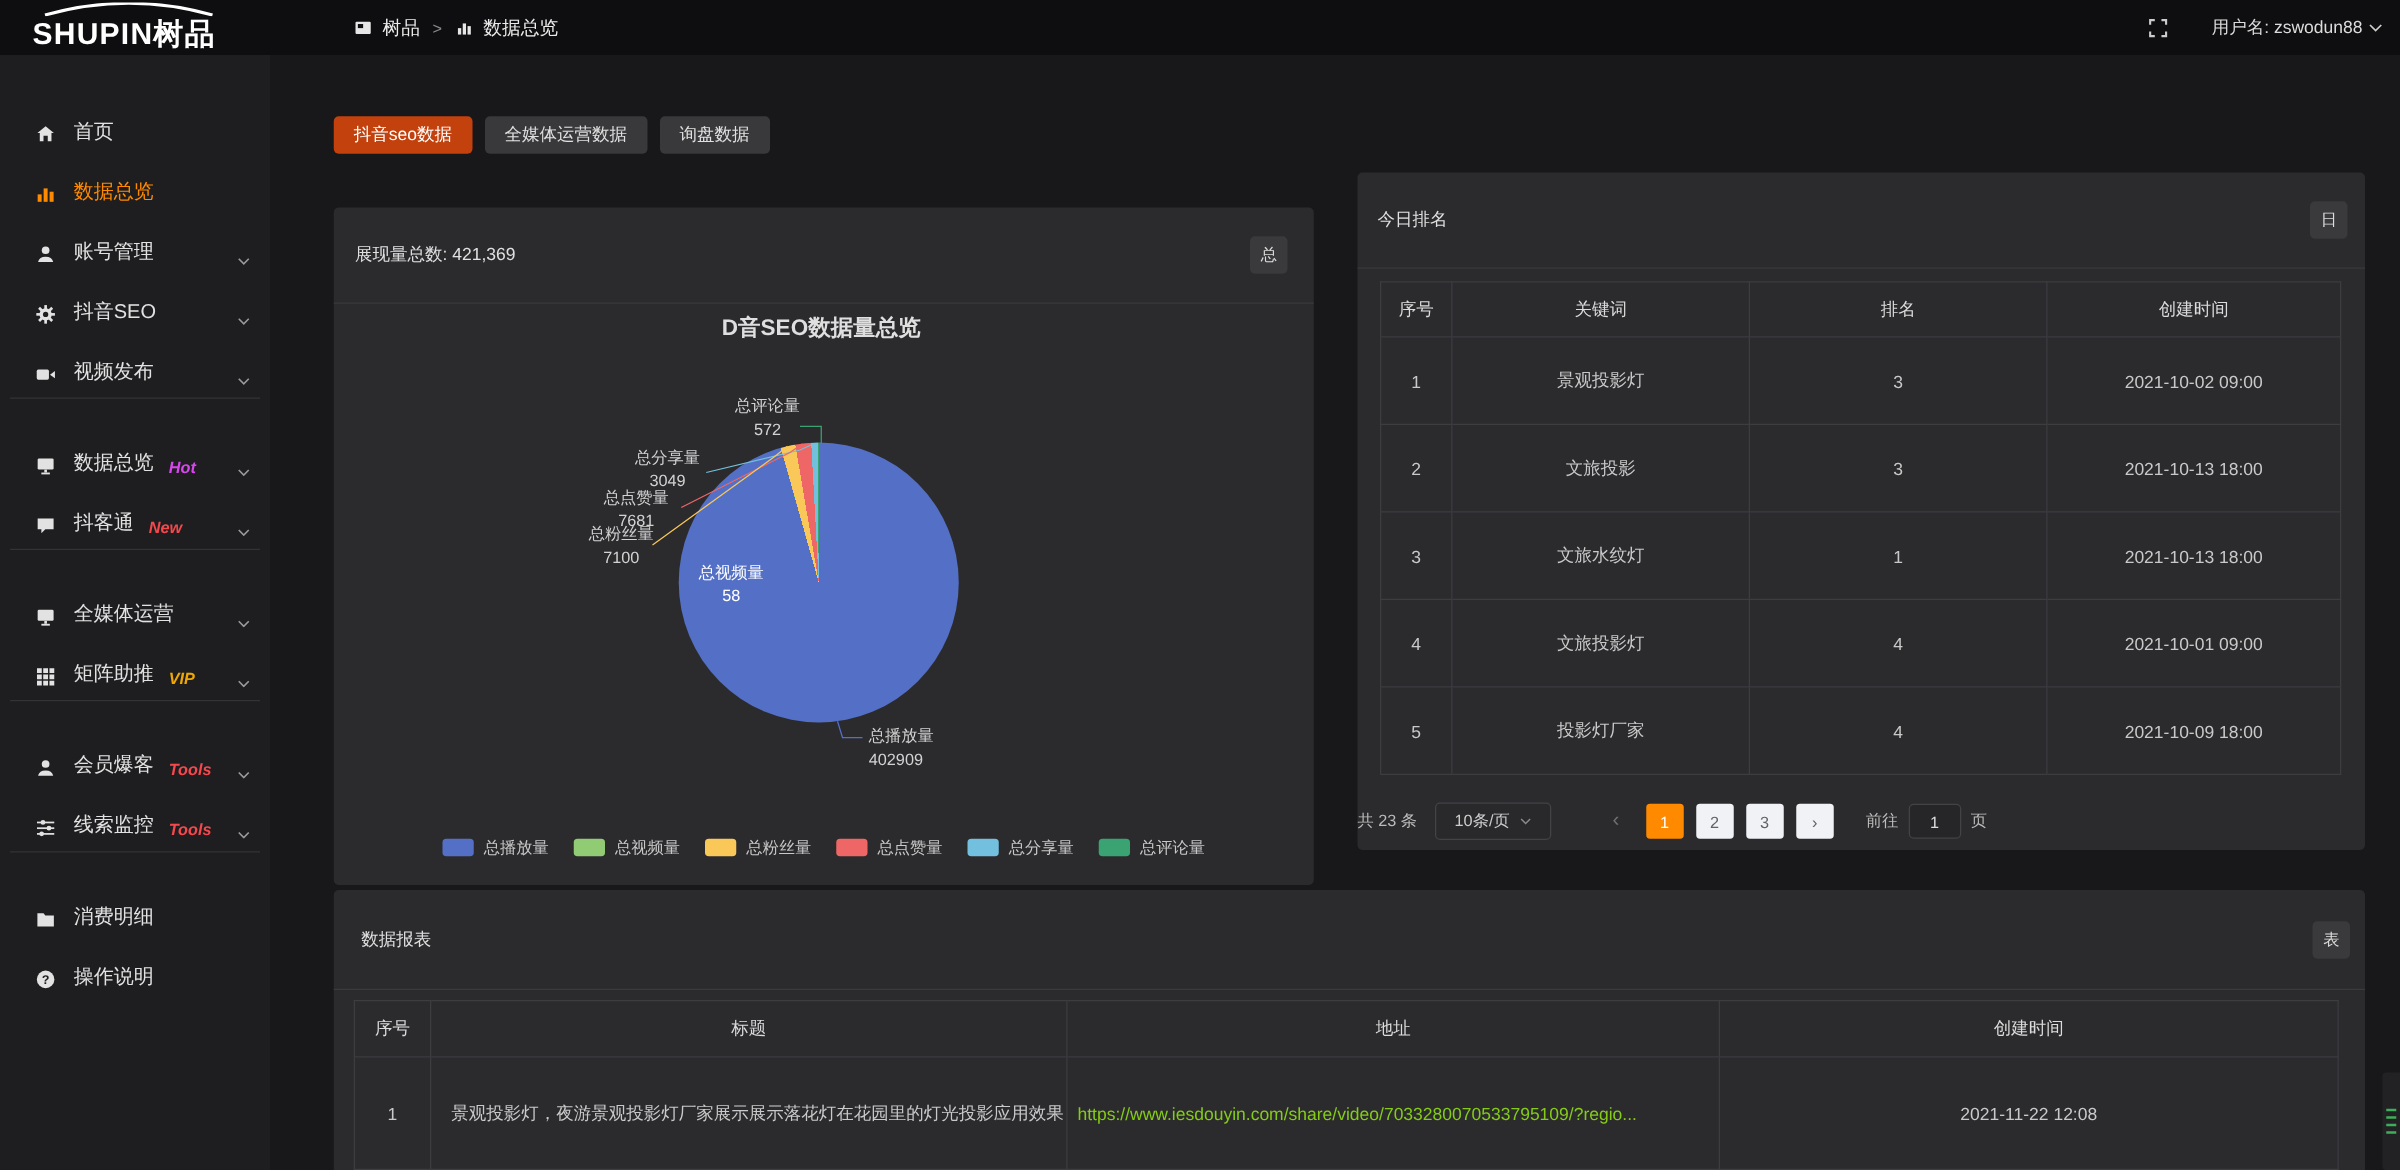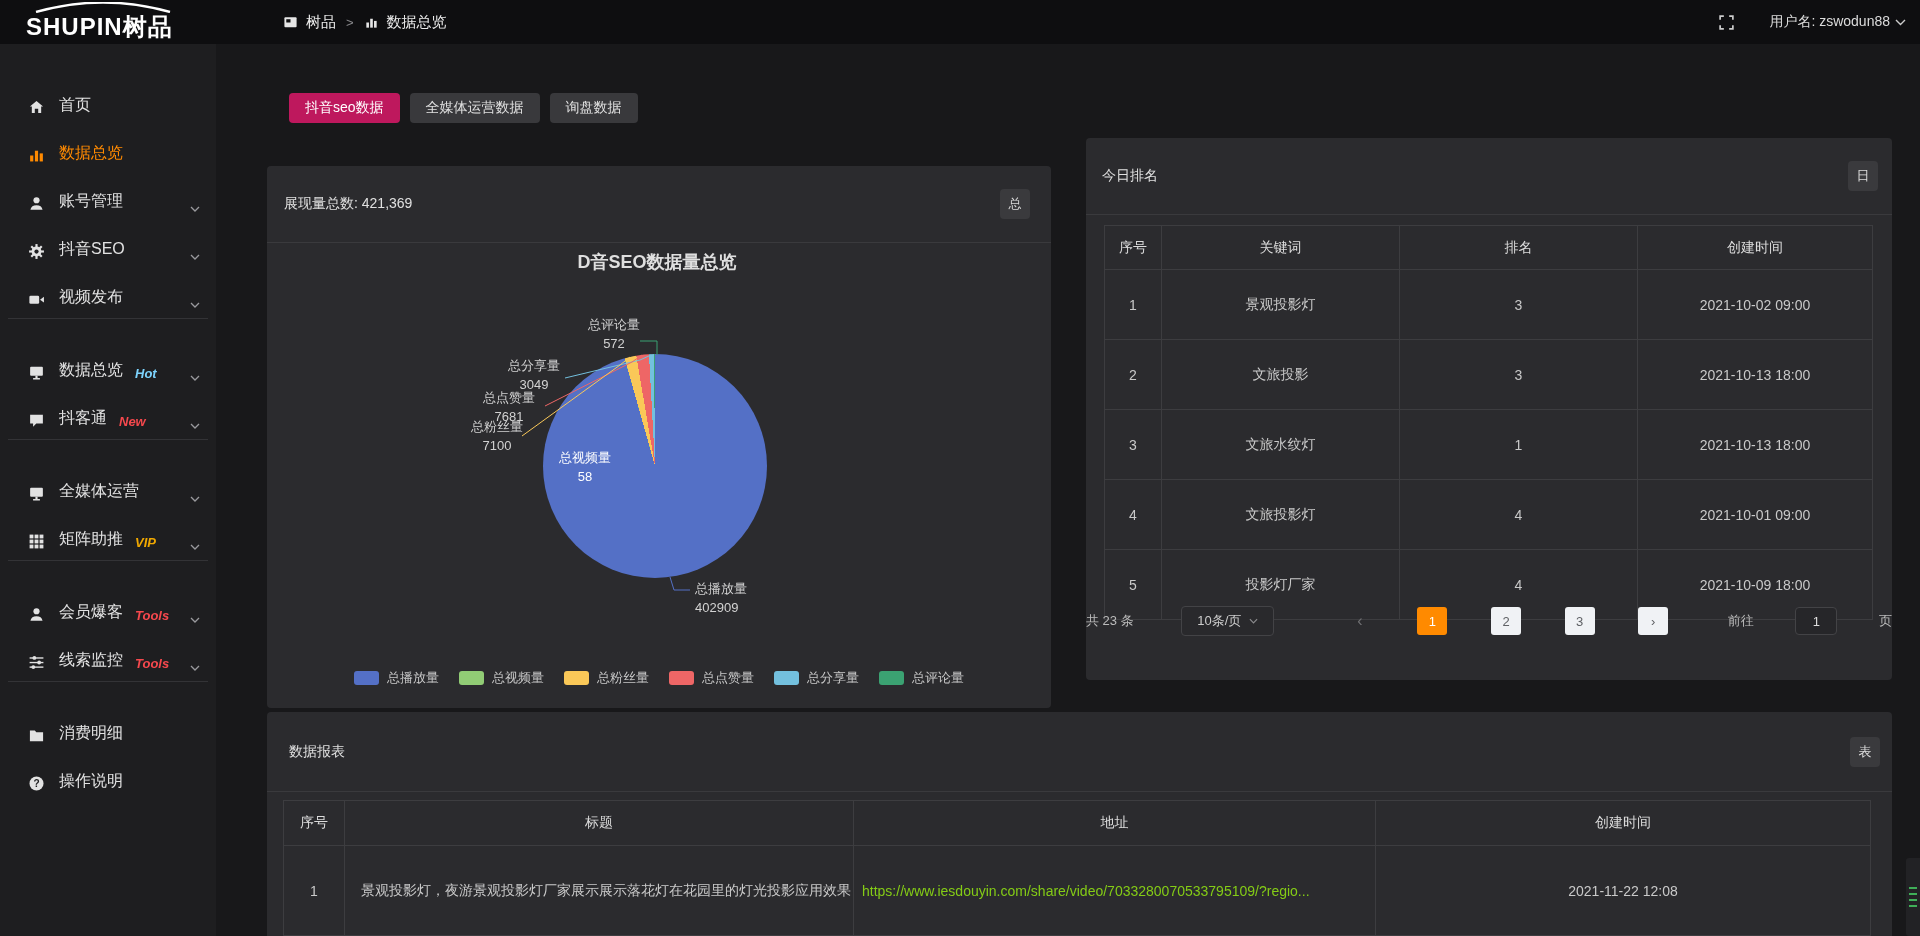--- a/index.html
+++ b/index.html
@@ -48,21 +48,21 @@
   #ranking-panel { left:870px; top:94px; width:806px; height:542px; }
   #ranking-panel .panel-head { padding-left:16px; }
   #ranking-panel .corner-btn { right:14px; top:23px; }
   table { border-collapse:collapse; table-layout:fixed; }
   .dash-table td, .dash-table th { border:1px solid #3d3d40; color:#c9c9c9; font-size:14px; font-weight:normal; text-align:center; vertical-align:middle; }
   .dash-table th { color:#dcdcdc; }
   #rank-table { position:absolute; left:18px; top:87px; width:768px; }
   #rank-table th { height:44px; }
   #rank-table td { height:70px; }
 
-  .pager { position:absolute; left:0; top:468px; width:100%; display:flex; align-items:center; justify-content:space-between; color:#bbb; font-size:13px; }
+  .pager { position:absolute; left:0; top:504px; width:100%; display:flex; align-items:center; justify-content:flex-start; color:#bbb; font-size:13px; }
   .psize { width:93px; height:30px; background:#29292c; border:1px solid #434346; border-radius:4px; display:flex; align-items:center; justify-content:center; gap:8px; color:#ccc; margin:0 40px 0 14px; cursor:pointer; }
   .parrow { width:24px; text-align:center; color:#707073; font-size:16px; cursor:pointer; margin-right:12px; }
   .pbtn { width:30px; height:28px; border-radius:3px; background:#f0f2f5; color:#606266; display:flex; align-items:center; justify-content:center; font-size:13px; margin-right:10px; cursor:pointer; }
   .pbtn.active { color:#fff; }
   .goto-label { margin:0 8px 0 16px; }
   .pinput { width:42px; height:28px; background:#262629; border:1px solid #434346; border-radius:4px; color:#ddd; display:flex; align-items:center; justify-content:center; margin-right:8px; }
 
   #report-panel { left:51px; top:668px; width:1625px; height:400px; }
   #report-panel .panel-head { height:80px; padding-left:22px; }
   #report-panel .corner-btn { right:12px; top:25px; }
@@ -167,21 +167,21 @@
       </svg>
   </div>
   <div class="side-div"></div>
   <div class="side-item">
     <svg class="icon" viewBox="0 0 16 16" fill="currentColor">
         <rect x="2" y="2.6" width="12" height="8.4" rx="1"></rect>
         <rect x="7" y="11" width="2" height="2.2"></rect>
         <rect x="4.8" y="13.2" width="6.4" height="1.4"></rect>
       </svg>
     <span>数据总览</span>
-    <span class="badge" style="color: #7dd3fc; font-style: italic;">Hot</span>
+    <span class="badge" style="color: #d946ef; font-style: italic;">Hot</span>
     <svg class="chev" width="10" height="6" viewBox="0 0 10 6" fill="none" stroke="currentColor" stroke-width="1.3">
         <path d="M1 1l4 4 4-4"></path>
       </svg>
   </div>
   <div class="side-item">
     <svg class="icon" viewBox="0 0 16 16" fill="currentColor">
         <path d="M2 2.6h12v8.2H7.8l-3 3v-3H2z"></path>
       </svg>
     <span>抖客通</span>
     <span class="badge" style="color: rgb(245, 72, 77);">New</span>
@@ -258,21 +258,21 @@
         <circle cx="8" cy="8" r="6.6"></circle>
         <text x="8" y="11.2" text-anchor="middle" font-size="9.5" font-weight="bold" fill="#1e1e20">?</text>
       </svg>
     <span>操作说明</span>
   </div>
 </div>
 
 <div class="main">
 
   <div class="tabs">
-    <div class="tab active" style="background: #be185d; margin-left: 22px;">抖音seo数据</div>
+    <div class="tab active" style="background: #c2410c;">抖音seo数据</div>
     <div class="tab">全媒体运营数据</div>
     <div class="tab">询盘数据</div>
   </div>
 
   <div class="panel" id="overview-panel">
     <div class="panel-head">
       <span>展现量总数: 421,369</span>
     </div>
     <div class="corner-btn">总</div>
     <div class="chart-title">D音SEO数据量总览</div>

